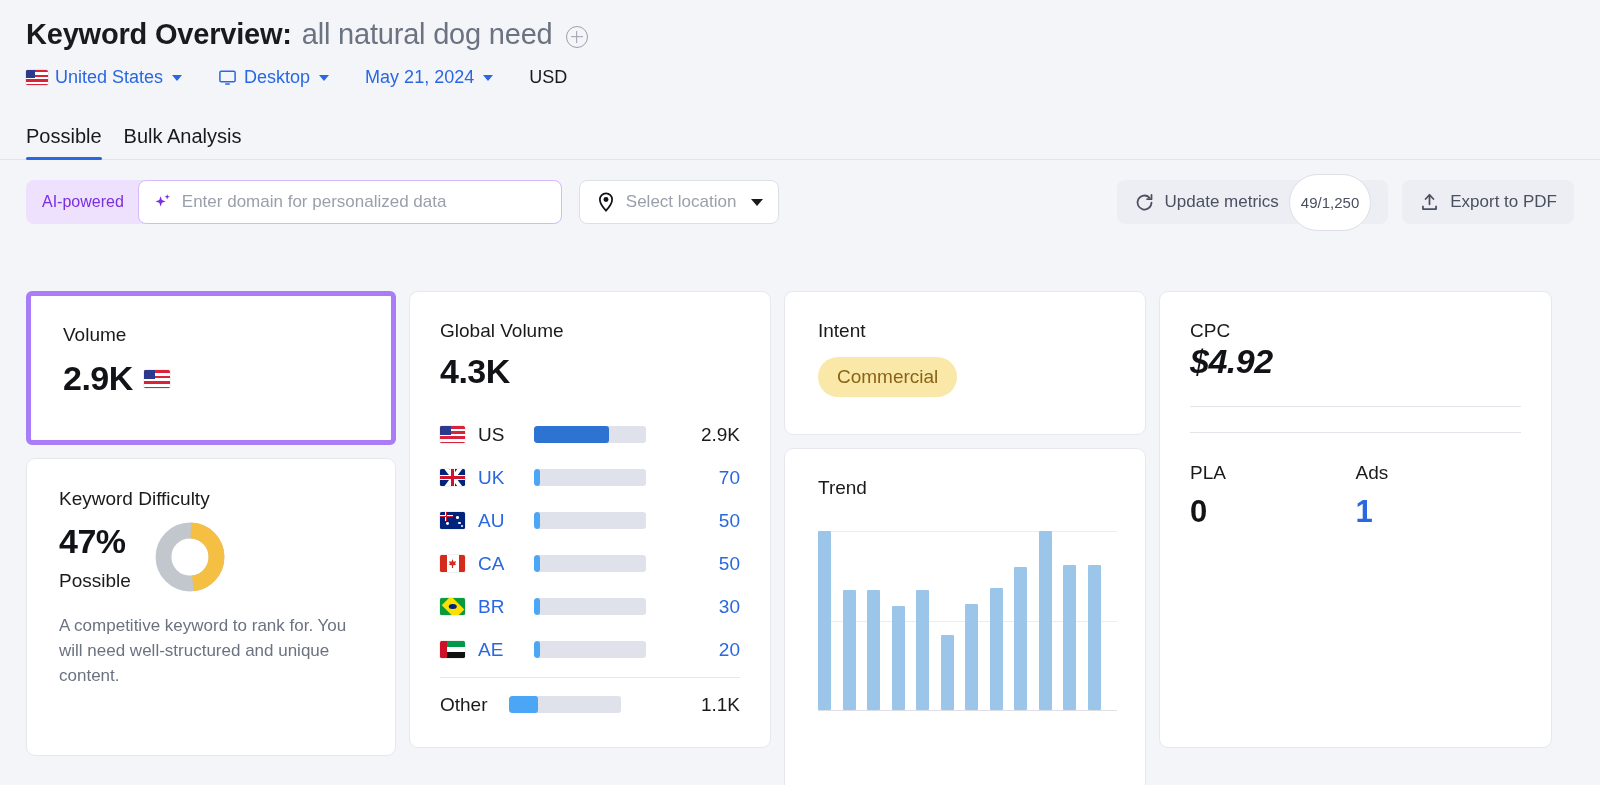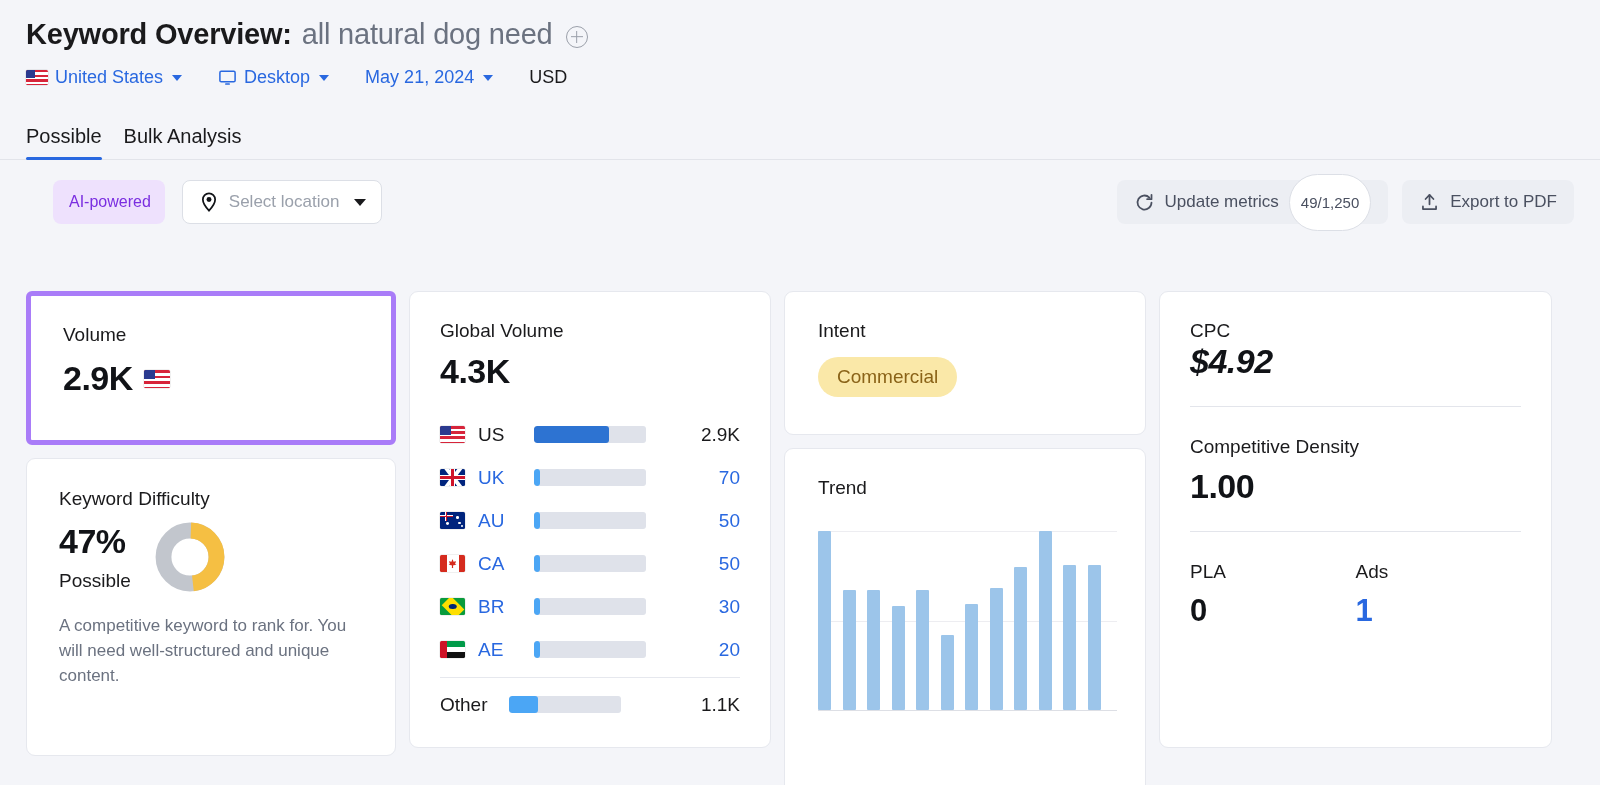--- a/index.html
+++ b/index.html
@@ -70,21 +70,21 @@
   .flag-ae .s-b { position: absolute; left: 28%; right: 0; bottom: 0; height: 33.4%; background: #111; }
 
   
   .tabs { display: flex; align-items: flex-end; gap: 22px; padding: 0 0 0 26px; margin-top: 26px;
           border-bottom: 1px solid #e2e4ea; height: 46px; }
   .tab { font-size: 20px; color: #1a1a1c; padding-bottom: 11px; cursor: pointer; position: relative; }
   .tab.active::after { content: ""; position: absolute; left: 0; right: 0; bottom: -1px; height: 3px;
                        background: #2968e0; border-radius: 2px; }
 
   
-  .ctrl-row { display: flex; align-items: center; padding: 0 26px; margin-top: 20px; height: 44px; margin-left: 27px; }
+  .ctrl-row { display: flex; align-items: center; padding: 0 26px; margin-top: 20px; height: 44px; }
   .ai-wrap { display: flex; align-items: center; background: #eee1fd; border-radius: 8px; height: 44px; padding-right: 0; }
   .ai-label { font-size: 16px; color: #7a2ee0; padding: 0 14px 0 16px; white-space: nowrap; }
   .ai-input { display: flex; align-items: center; gap: 9px; background: #fff; border: 1px solid #d7b9fb;
               border-radius: 8px; height: 44px; width: 424px; padding: 0 14px; }
   .ai-input .ph { font-size: 17px; color: #9aa0ab; }
   .spark { width: 20px; height: 20px; flex: none; }
   .loc-btn { display: flex; align-items: center; gap: 9px; background: #fff; border: 1px solid #dcdfe6;
              border-radius: 8px; height: 44px; padding: 0 15px; margin-left: 17px; cursor: pointer; }
   .loc-btn .ph { font-size: 17px; color: #9aa0ab; }
   .caret-dark { width: 0; height: 0; border-left: 6px solid transparent; border-right: 6px solid transparent;
@@ -202,20 +202,27 @@
   </div>
 
   <div class="tabs">
     <div class="tab active">Possible</div>
     <div class="tab">Bulk Analysis</div>
   </div>
 
   <div class="ctrl-row">
     <div class="ai-wrap">
       <span class="ai-label">AI-powered</span>
+      <div class="ai-input">
+        <svg class="spark" viewBox="0 0 20 20">
+          <path d="M7.6 4.2 L8.9 8.1 L12.6 9.4 L8.9 10.7 L7.6 14.6 L6.3 10.7 L2.6 9.4 L6.3 8.1 Z" fill="#7a2ee0"></path>
+          <path d="M14.2 2.2 L14.9 4.1 L16.8 4.8 L14.9 5.5 L14.2 7.4 L13.5 5.5 L11.6 4.8 L13.5 4.1 Z" fill="#7a2ee0"></path>
+        </svg>
+        <span class="ph">Enter domain for personalized data</span>
+      </div>
     </div>
 
     <div class="loc-btn">
       <svg width="22" height="22" viewBox="0 0 24 24">
         <path d="M12 2.6c-3.7 0-6.7 3-6.7 6.7 0 5 6.7 12.1 6.7 12.1s6.7-7.1 6.7-12.1c0-3.7-3-6.7-6.7-6.7z" fill="none" stroke="#111317" stroke-width="1.9"></path>
         <circle cx="12" cy="9.3" r="2.7" fill="#111317"></circle>
       </svg>
       <span class="ph">Select location</span>
       <span class="caret-dark"></span>
     </div>
@@ -408,24 +415,20 @@
       </div>
     </div>
 
     <div class="col col-4">
       <div class="card cpc-card">
         <div>
           <div class="card-lbl">CPC</div>
           <div class="card-val blk-v" style="font-style:italic;">$4.92</div>
         </div>
         <div class="hr"></div>
-        <div class="blk">
-          <div class="card-lbl">Competitive Density</div>
-          <div class="card-val v">1.00</div>
-        </div>
         <div class="hr" style="margin-top:25px;"></div>
         <div class="two">
           <div class="cell">
             <div class="lbl">PLA</div>
             <div class="v dark">0</div>
           </div>
           <div class="cell">
             <div class="lbl">Ads</div>
             <div class="v blue">1</div>
           </div>

